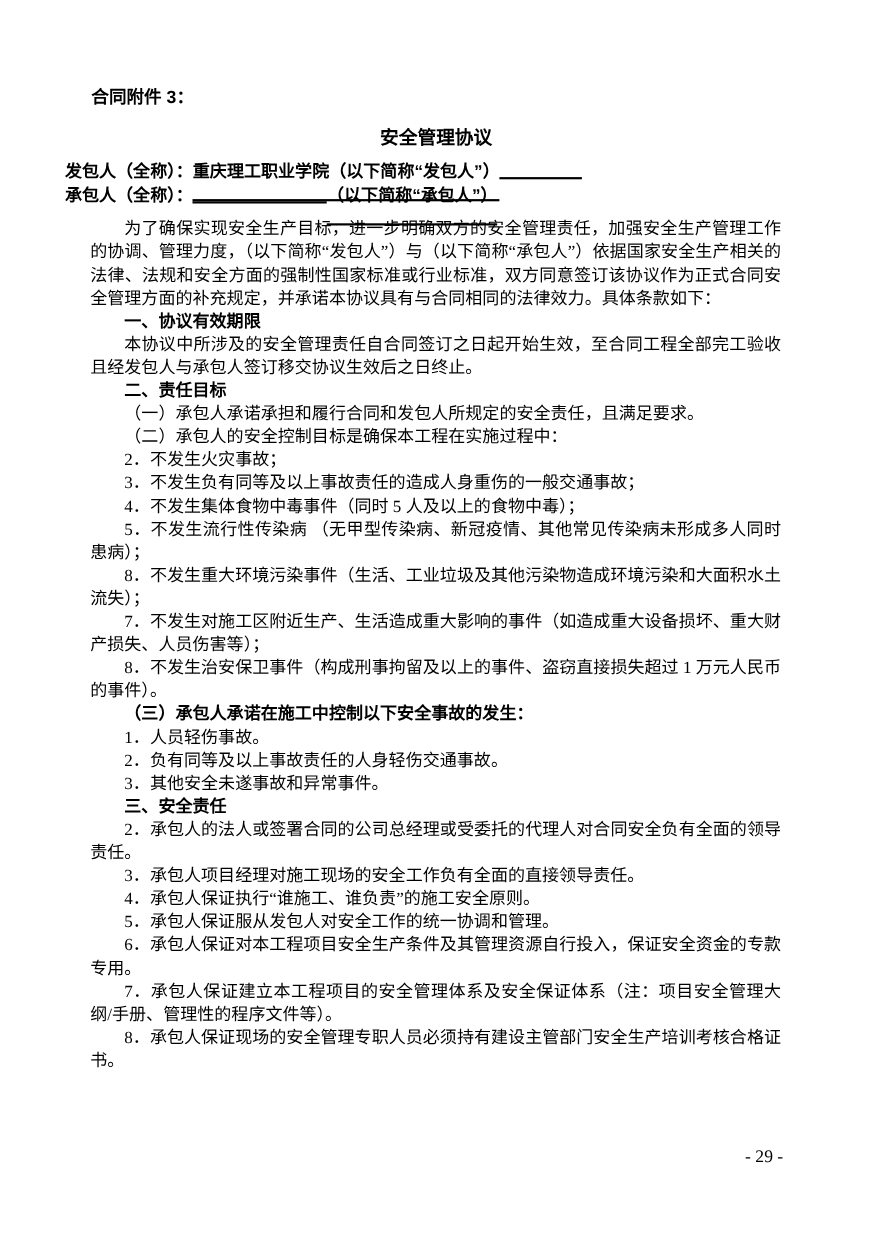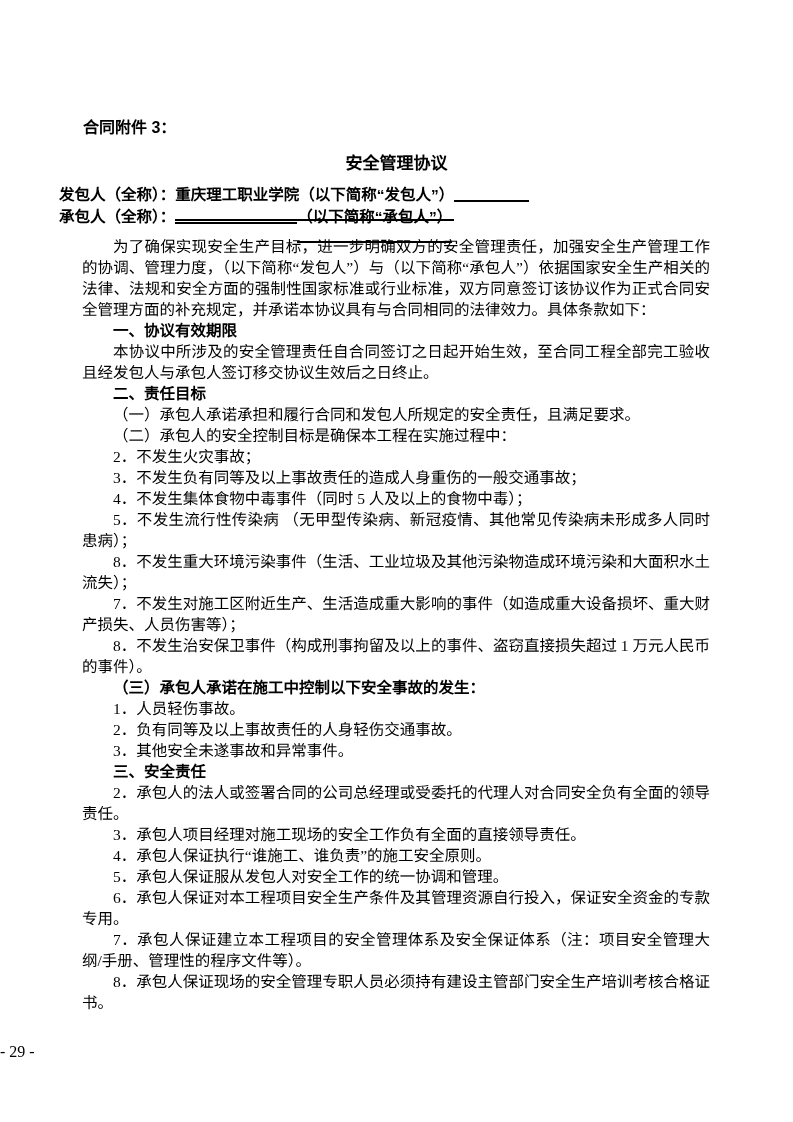--- a/index.html
+++ b/index.html
@@ -4,21 +4,21 @@
 <style>
   html,body{margin:0;padding:0;}
   body{
     width:793px;height:1122px;
     background:#ffffff;color:#000;
     font-family:"Liberation Serif","DejaVu Serif",serif;
     position:relative;overflow:hidden;
   }
   .page{width:793px;height:1122px;position:relative;}
   .attachment{
-    padding-top:117px;margin-left:83px;
+    padding-top:79px;margin-left:83px;
     font-family:"Liberation Sans","DejaVu Sans",sans-serif;
     font-weight:bold;font-size:16px;line-height:21px;
   }
   .doc-title{
     margin-top:13px;width:100%;text-align:center;
     font-family:"Liberation Sans","DejaVu Sans",sans-serif;
     font-weight:bold;font-size:17px;line-height:26px;
   }
   .parties{
     margin:7px 70px 0 59px;
@@ -38,21 +38,21 @@
     font-size:15.5px;line-height:21px;
     text-align:justify;text-justify:inter-ideograph;
   }
   .body p{margin:0;text-indent:31px;}
   .body p.h{
     font-weight:bold;
     font-family:"Liberation Sans","DejaVu Sans",sans-serif;
   }
   .pagenum{
     position:absolute;top:1041px;left:0;width:712px;
-    text-align:left;font-size:16px;line-height:21px;
+    text-align:right;font-size:16px;line-height:21px;
   }
 </style>
 </head>
 <body>
 
 <div class="page">
 
   <div class="attachment">合同附件 3：</div>
 
   <div class="doc-title">安全管理协议</div>

